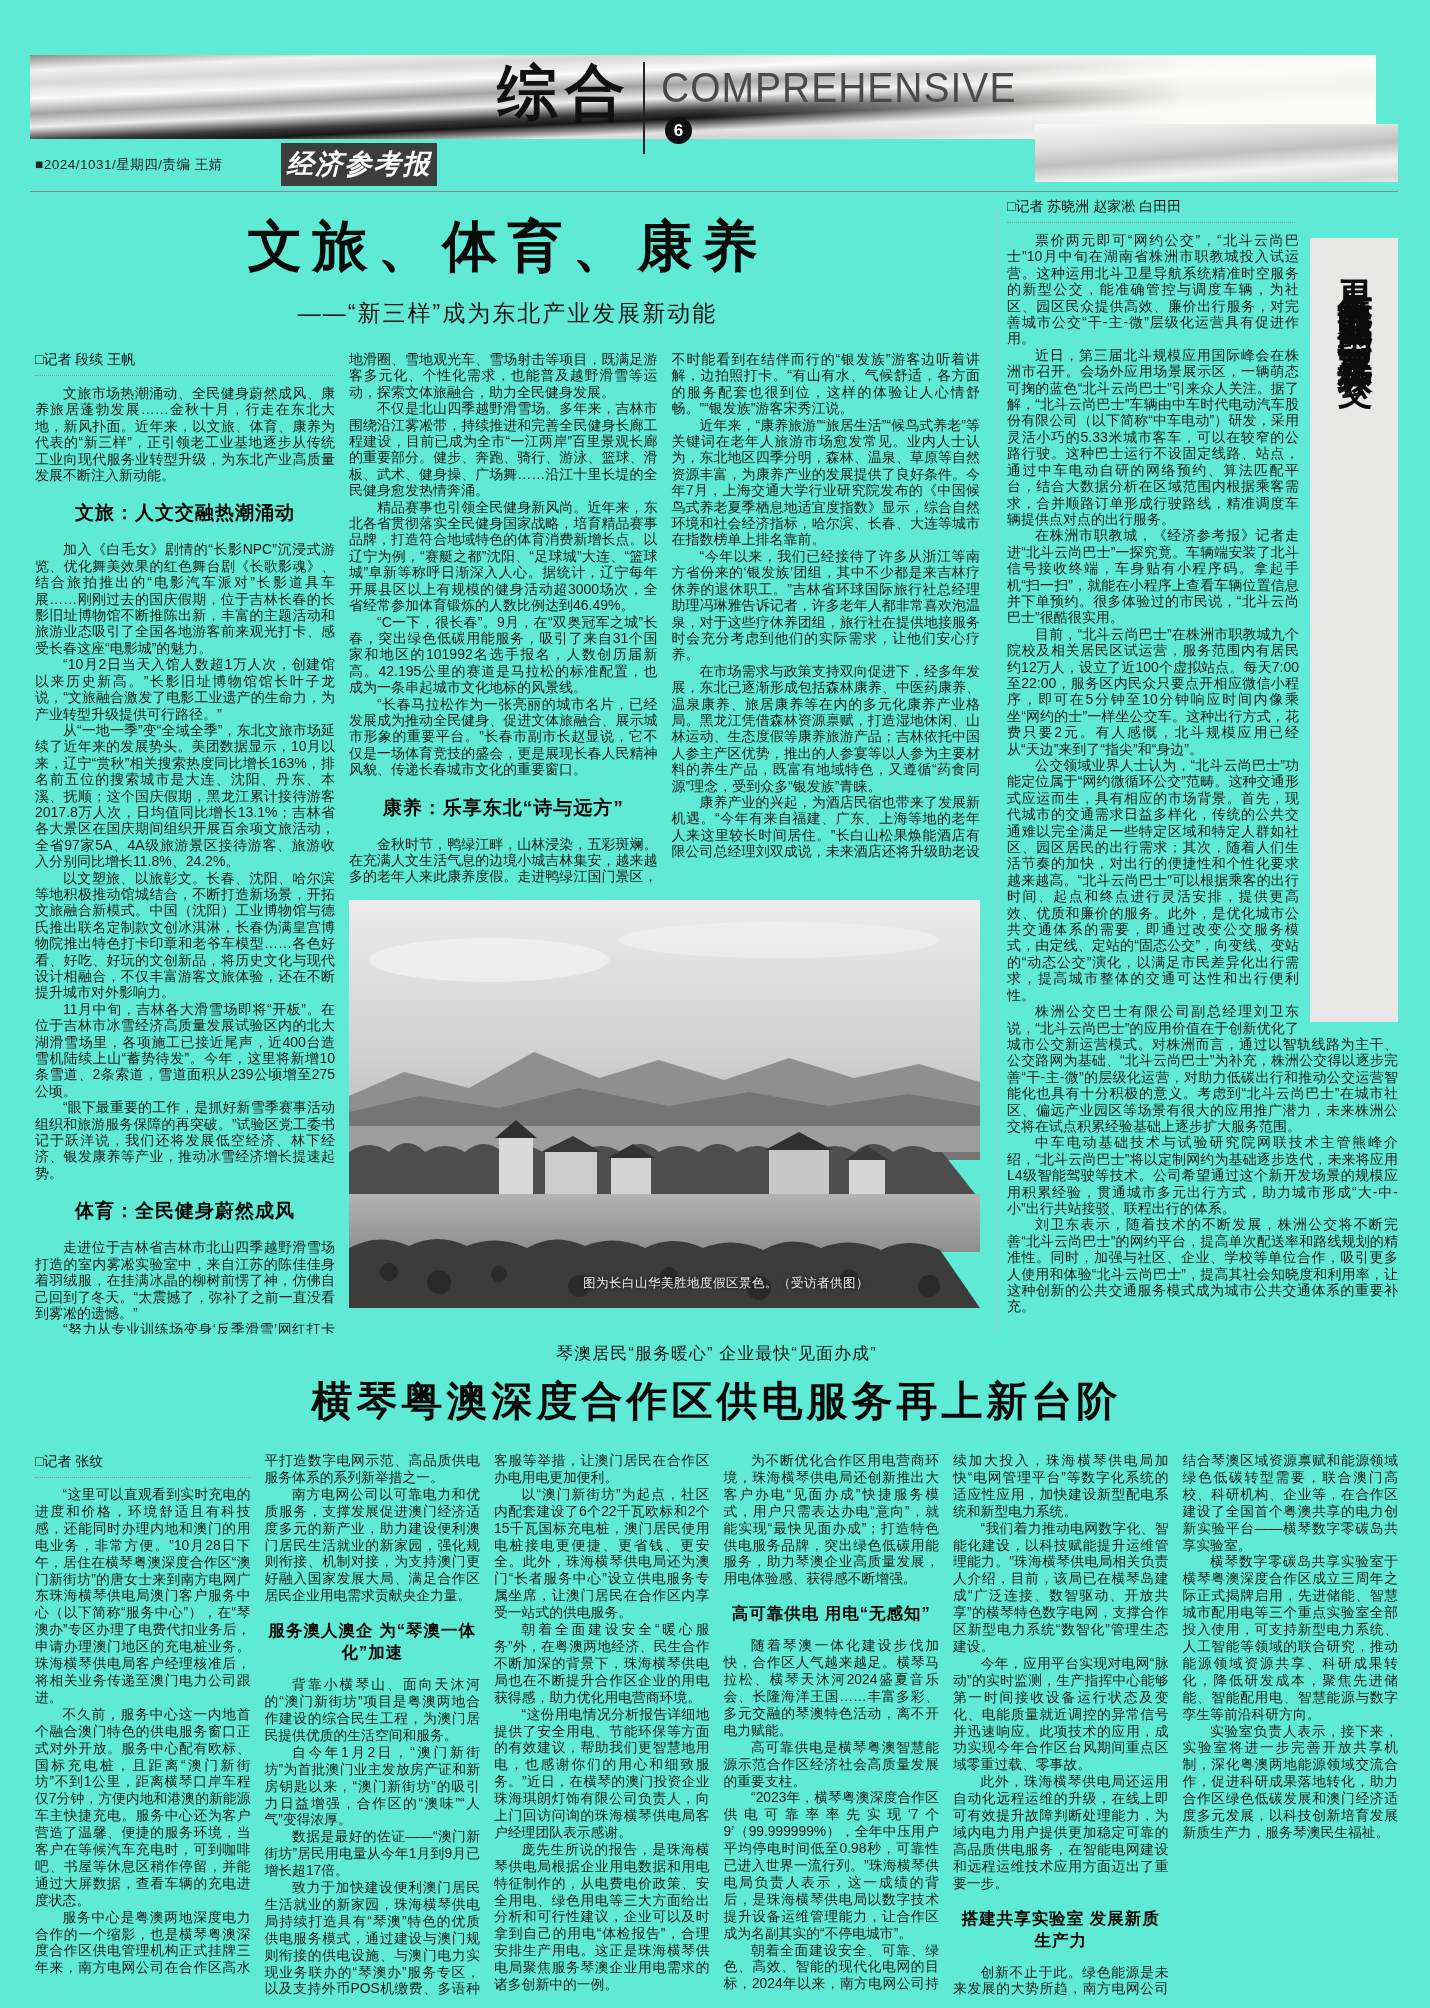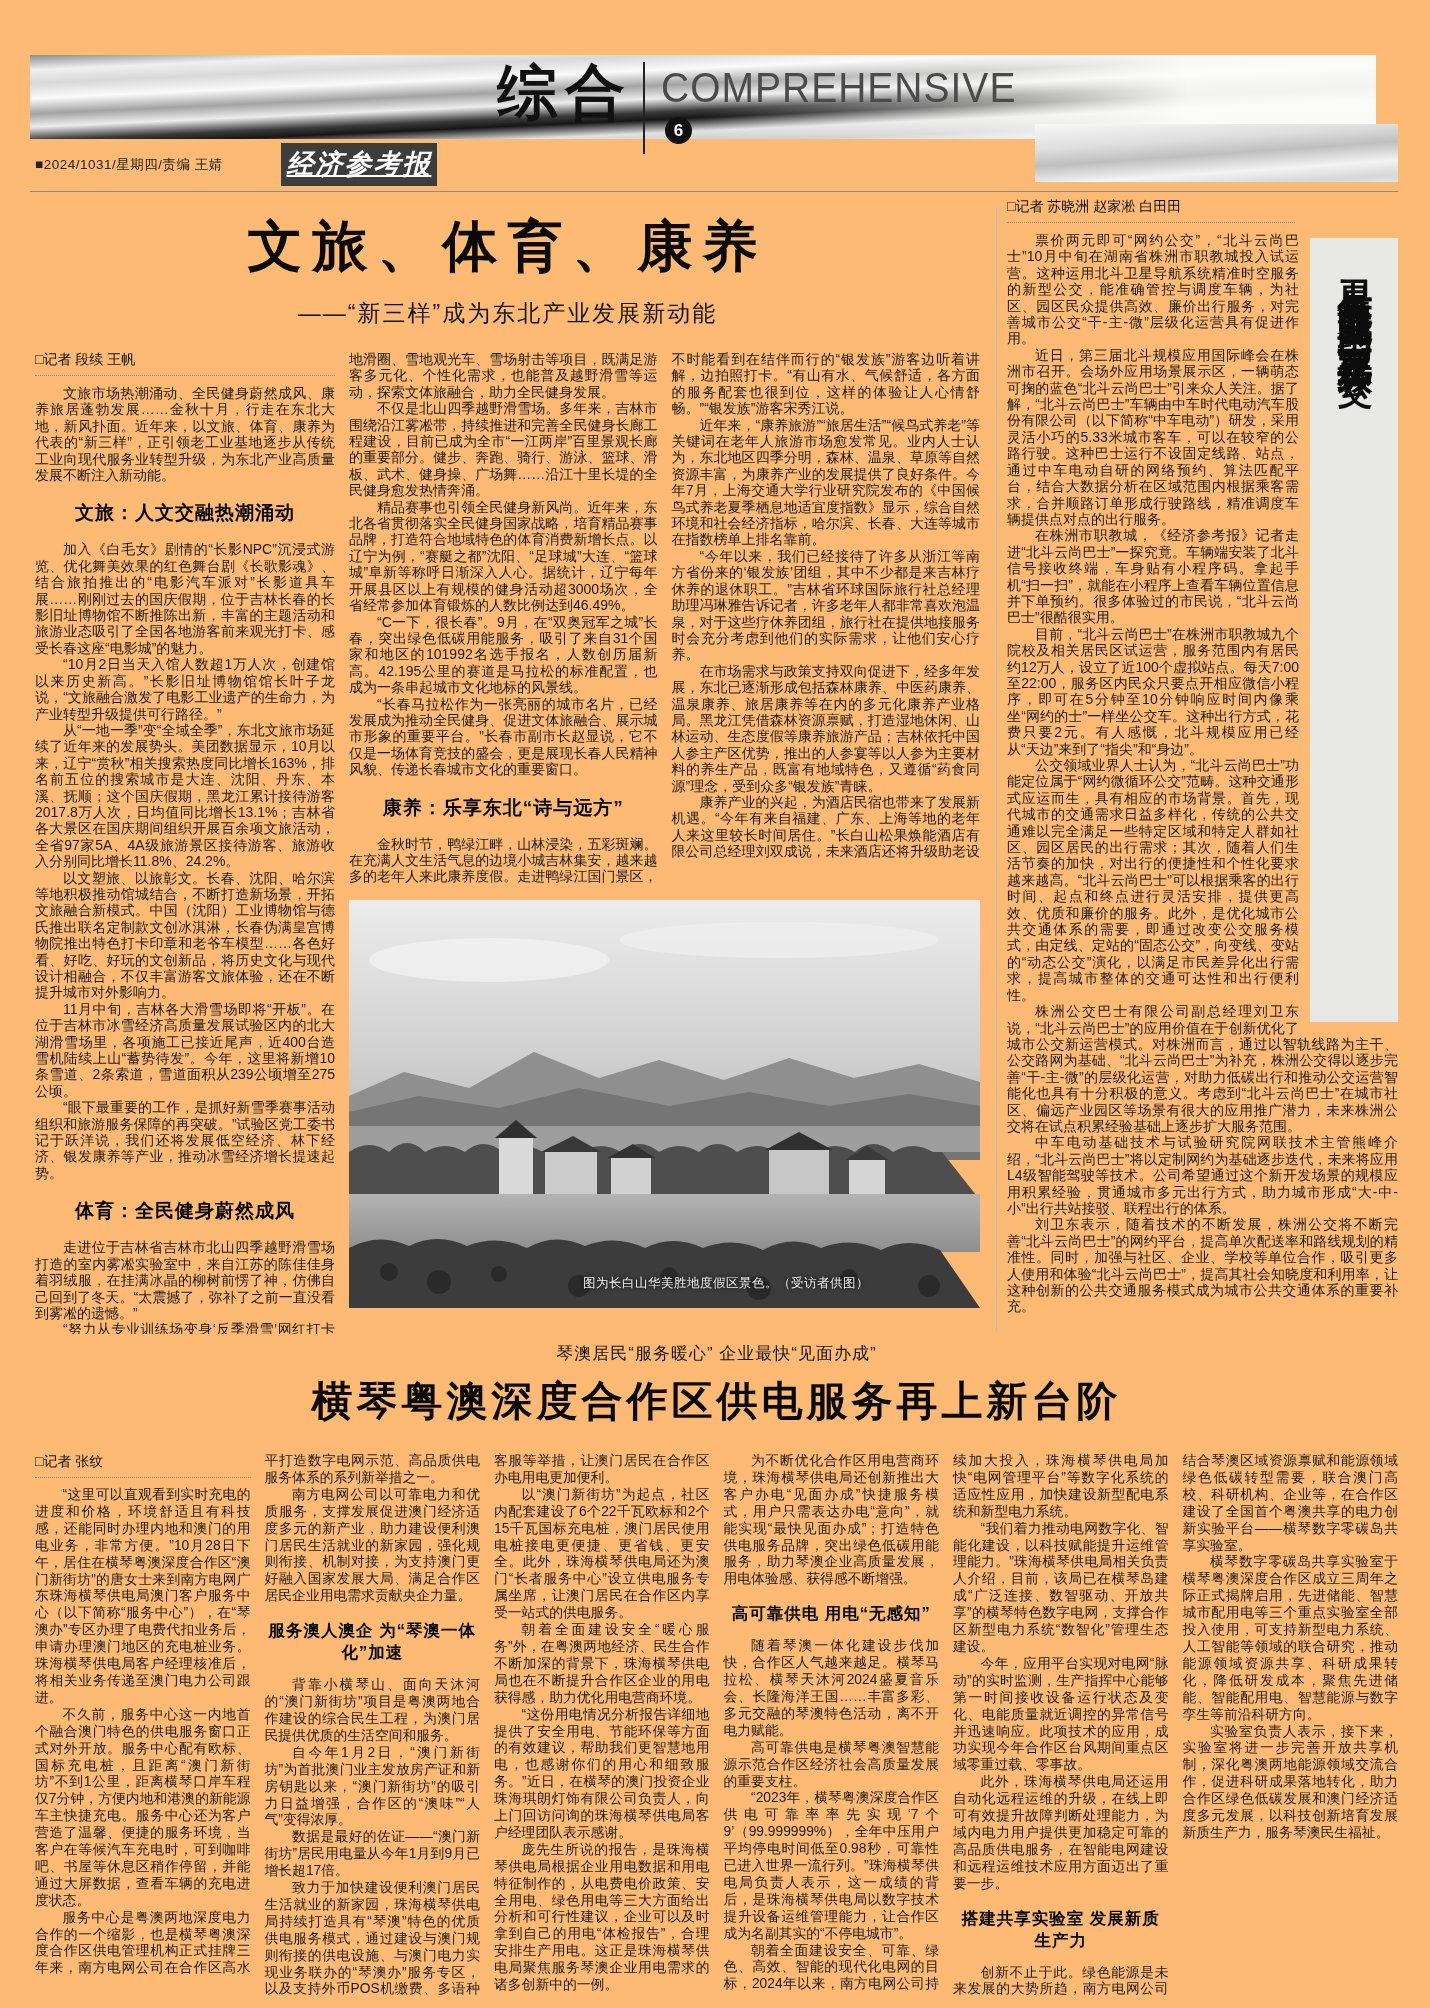--- a/index.html
+++ b/index.html
@@ -1,16 +1,16 @@
 <!DOCTYPE html>
 <html><head>
 <meta charset="utf-8">
 <style>
   html,body{margin:0;padding:0;background:#e9e9e9;}
-  .page{position:relative;width:1430px;height:2008px;background:#fdba74;margin:0 auto;overflow:hidden;
+  .page{position:relative;width:1430px;height:2008px;background:#5eead4;margin:0 auto;overflow:hidden;
         font-family:"Liberation Sans",sans-serif;color:#1c1c1c;}
   
   .stripes{position:absolute;left:30px;top:55px;width:1346px;height:84px;overflow:hidden;}
   .stripes .s1{position:absolute;left:-30px;top:-46px;width:1500px;height:190px;
     background:linear-gradient(to bottom,#6f6f6f 0%,#8c8c8c 7%,#f0f0f0 15%,#d8d8d8 22%,#fafafa 30%,
       #a3a3a3 38%,#ededed 45%,#3a3a3a 52%,#161616 56%,#e2e2e2 63%,#c4c4c4 70%,#f6f6f6 80%,#ffffff 100%);
     transform:rotate(-2.6deg);}
   .stripes .sfade{position:absolute;inset:0;background:linear-gradient(to right,rgba(255,255,255,0) 50%,rgba(252,252,251,.96) 86%);}
   .swoosh{position:absolute;left:1035px;top:124px;width:363px;height:58px;overflow:hidden;}
   .swoosh .s1{position:absolute;left:-20px;top:-20px;width:420px;height:110px;
@@ -19,21 +19,21 @@
   .section-title{position:absolute;left:497px;top:60px;display:flex;align-items:flex-start;}
   .sec-cn{font-size:60px;font-weight:600;letter-spacing:8px;line-height:1.1;color:#111;}
   .sec-divider{width:2px;height:92px;background:#222;margin:2px 16px 0 10px;}
   .sec-right{display:flex;flex-direction:column;}
   .sec-en{font-size:39px;color:#4a4a4a;letter-spacing:1px;font-weight:400;margin-top:6px;transform:scaleY(1.08);}
   .pagenum-circle{width:27px;height:27px;border-radius:50%;background:#101010;color:#fff;font-size:17px;
     font-weight:bold;display:flex;align-items:center;justify-content:center;margin:7px 0 0 4px;}
   .dateline{position:absolute;left:35px;top:156px;font-size:13.5px;color:#222;letter-spacing:.5px;}
   .masthead{position:absolute;left:281px;top:143px;width:156px;height:43px;background:#3d3d3d;color:#fff;
     font-family:"Liberation Serif",serif;font-style:italic;font-weight:bold;font-size:27px;line-height:43px;
-    text-align:center;letter-spacing:2px;text-decoration:underline;}
+    text-align:center;letter-spacing:2px;}
   .header-rule{position:absolute;left:30px;top:191px;width:1368px;height:1px;background:#8a8a8a;}
   .col-divider{position:absolute;left:996px;top:208px;width:1px;height:1124px;background:#bdbdbd;}
   
   .art p{font-size:14px;line-height:16.4px;text-align:justify;text-justify:inter-ideograph;
          text-indent:2em;margin:0;color:#1a1a1a;}
   .art p.cont{text-indent:0;}
   .art h3.sec{font-size:19px;font-weight:bold;text-align:center;letter-spacing:1px;margin:17px 0 15px;color:#050505;}
   .byline{font-size:14px;font-weight:normal;color:#111;border-bottom:1px dotted #8f8f8f;
           padding-bottom:6px;margin-bottom:9px;}
   

